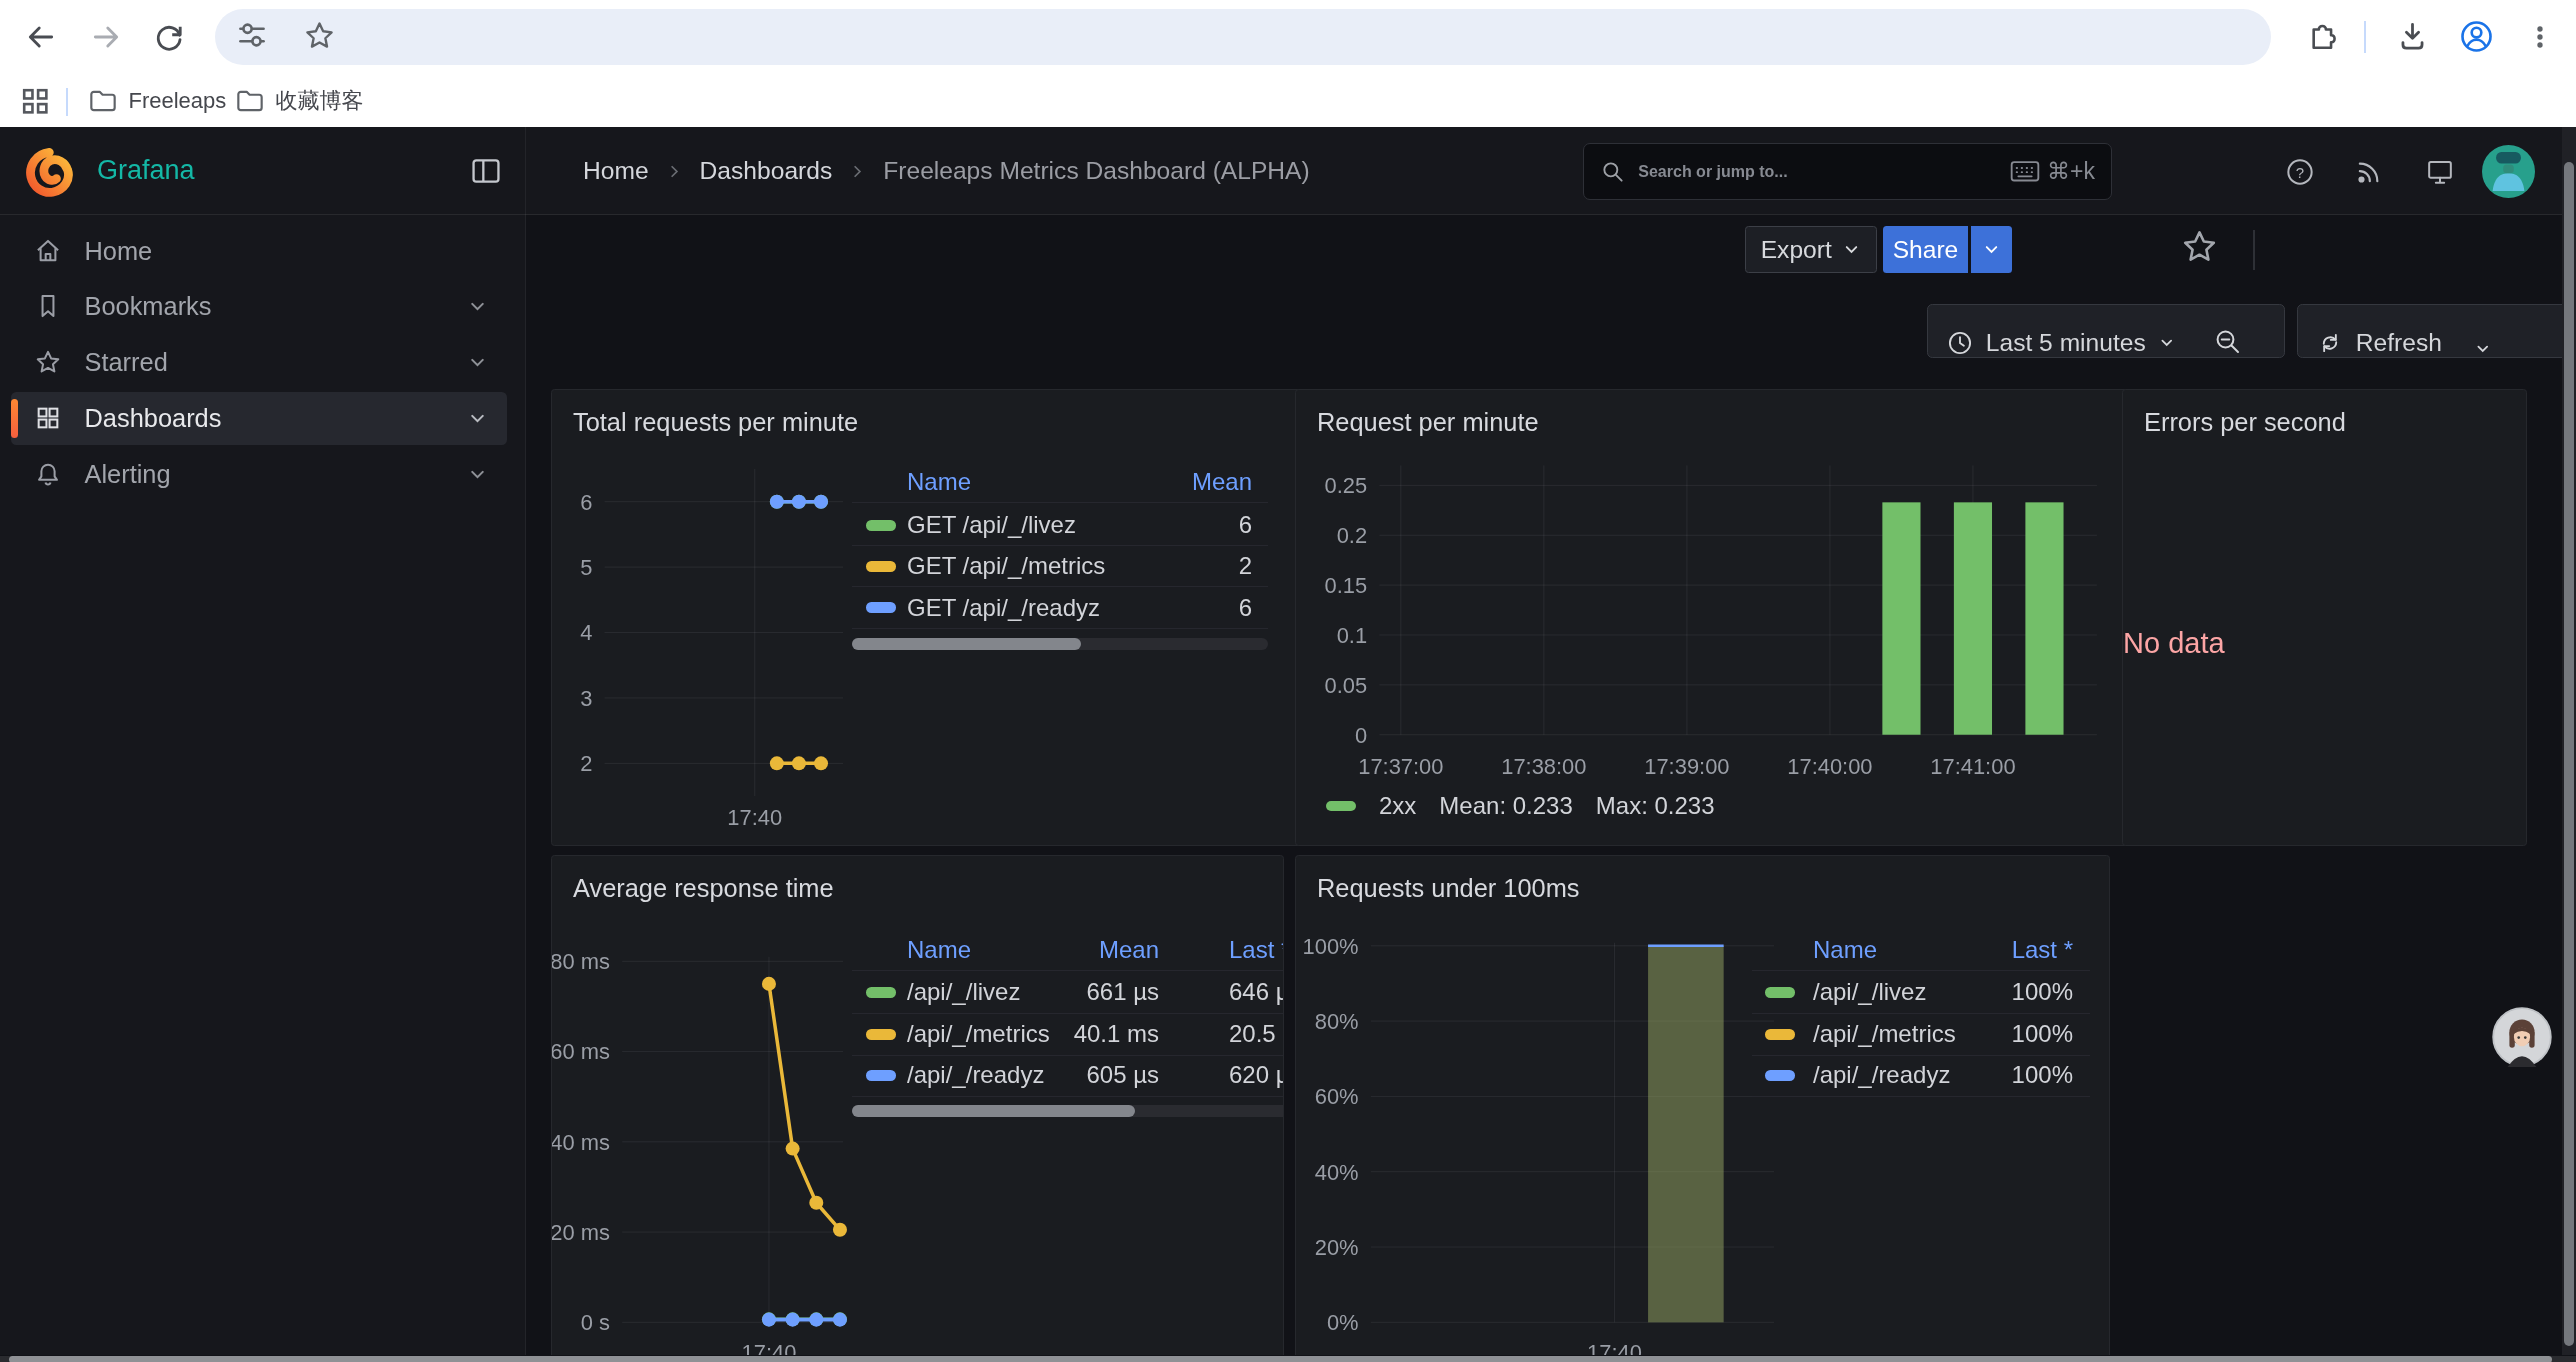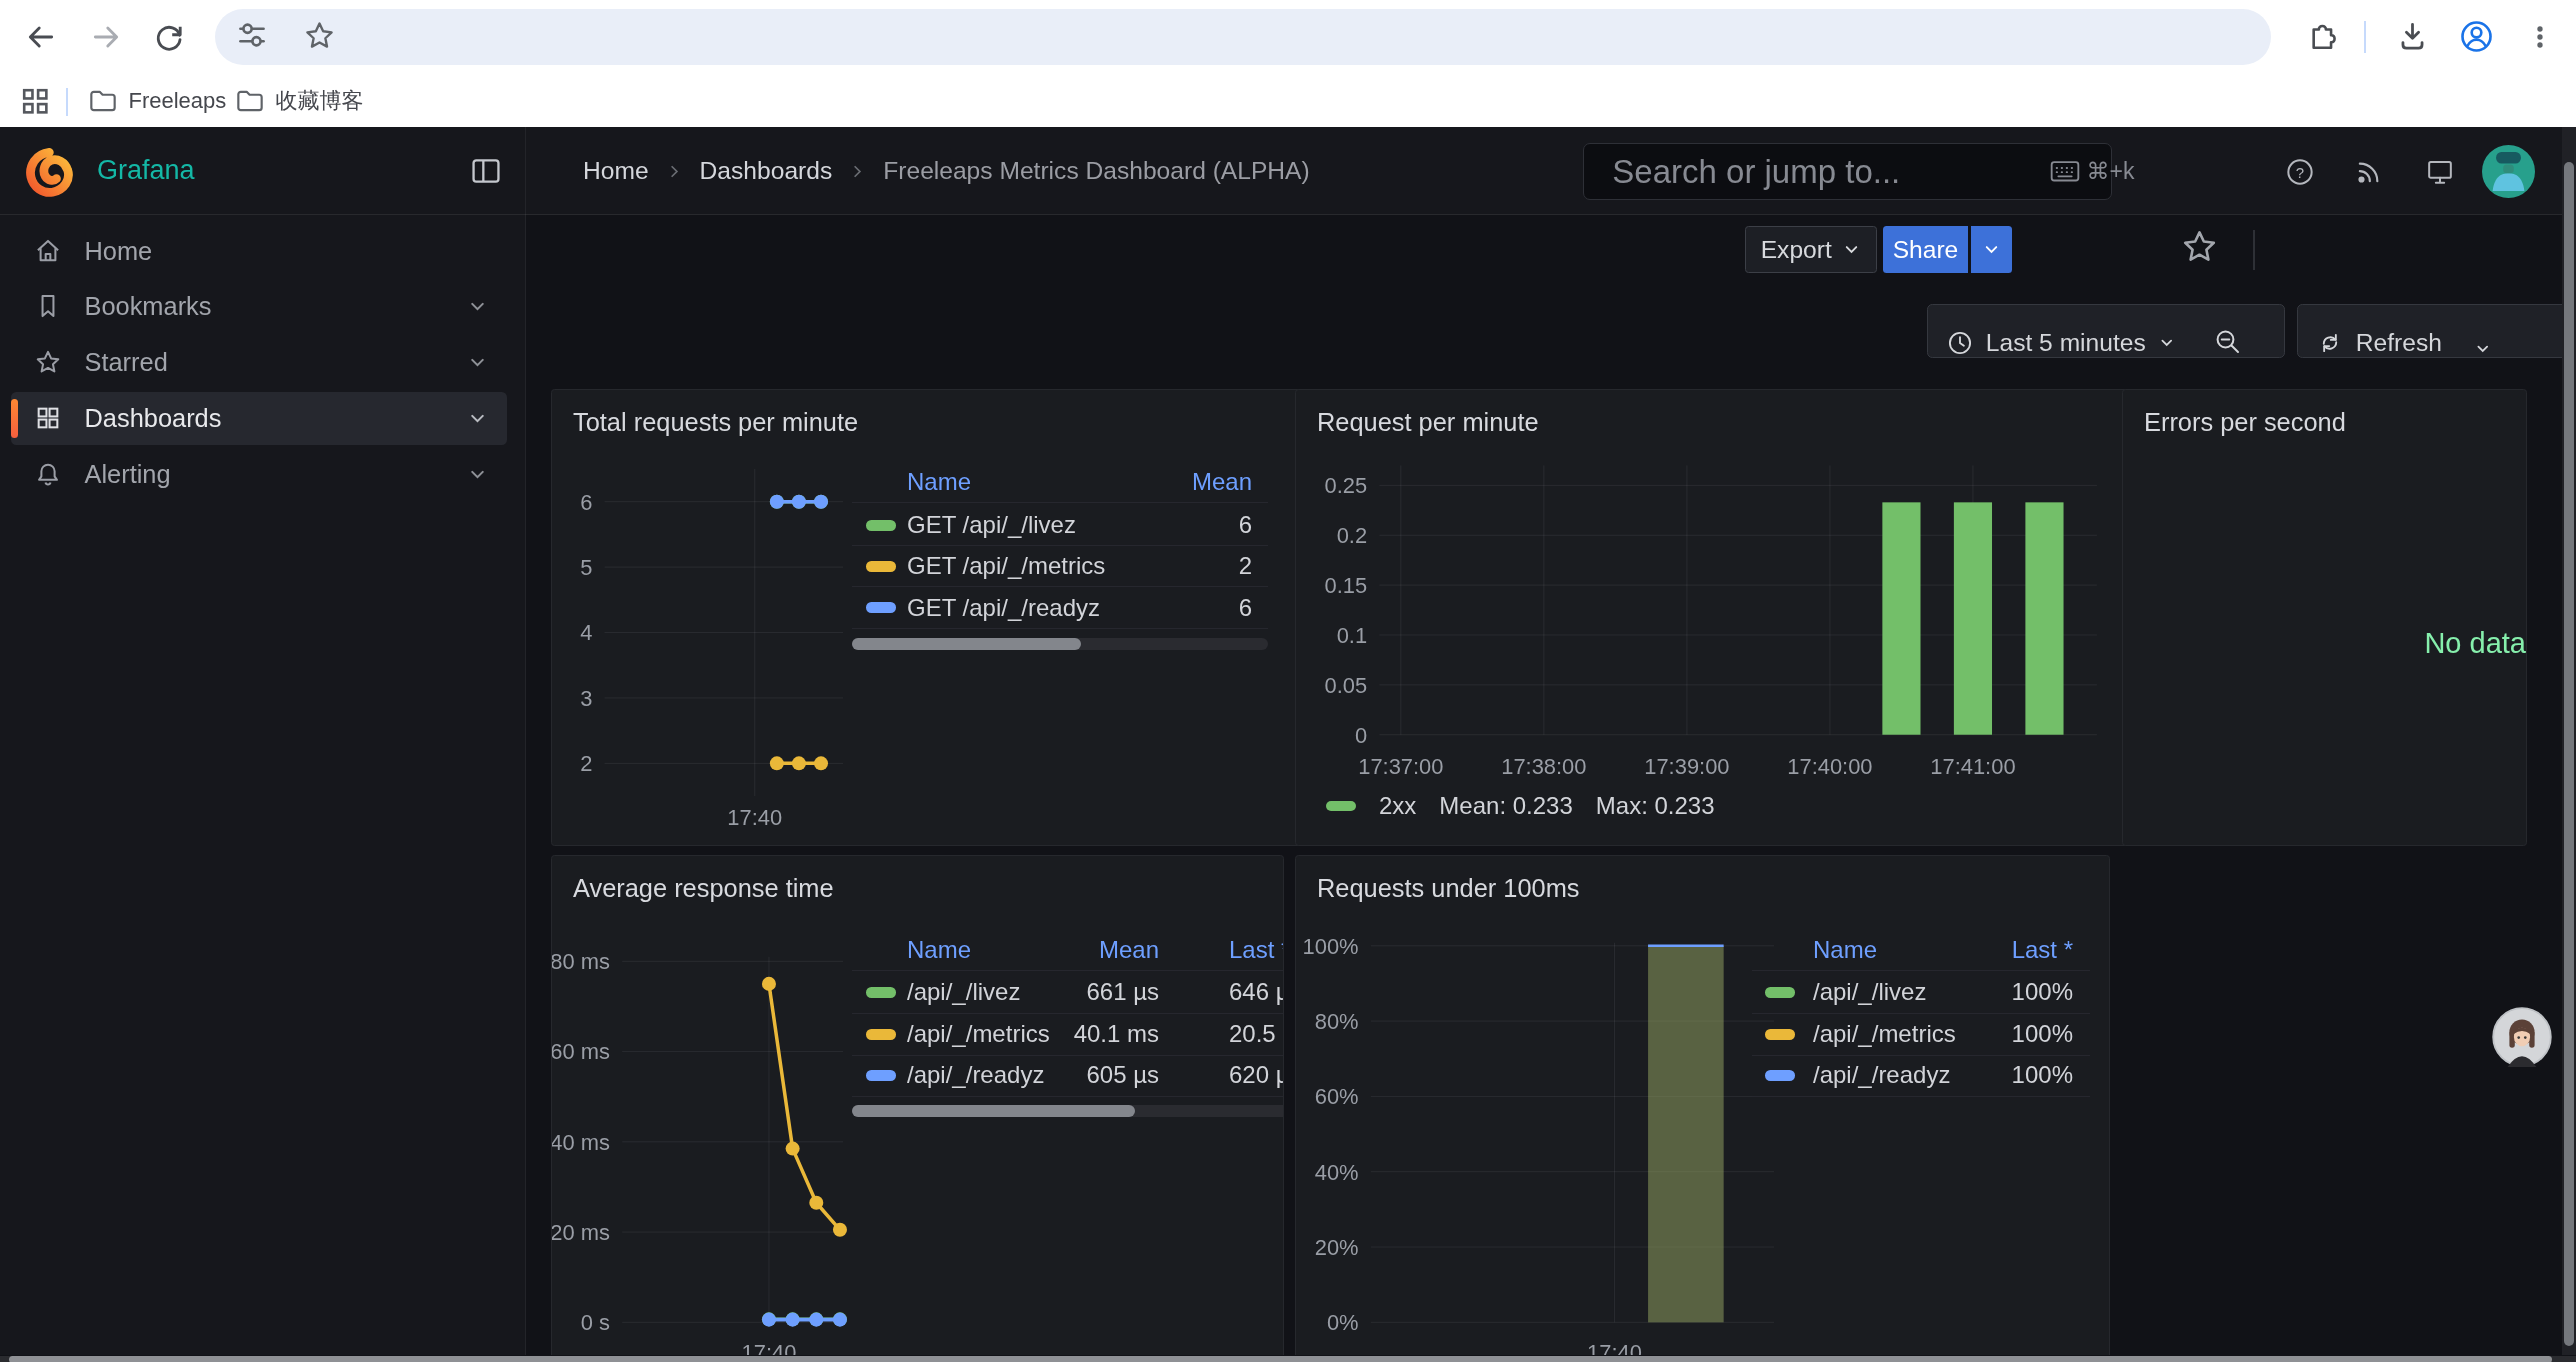--- a/index.html
+++ b/index.html
@@ -27,41 +27,41 @@
   .sb-icon { position:absolute; left:23px; top:12.3px; width:28px; height:28px; }
   .sb-label { position:absolute; left:74px; font-size:25.4px; color:#a2a5ac; }
   .sb-item.active .sb-label { color:#e8e9ec; }
   .sb-chev { position:absolute; right:19px; top:16px; width:21px; height:21px; }
 
   .topnav { position:absolute; left:526px; top:0; width:2050px; height:88px; background:#16171c; border-bottom:0.9px solid rgba(255,255,255,0.08); }
   .crumbs { position:absolute; left:57px; top:0; height:88px; display:flex; align-items:center; gap:16px; }
   .crumb { font-size:24.6px; color:#d5d7dc; background:none; border:none; cursor:pointer; }
   .crumb.current { color:#9b9da4; }
   .searchbox { position:absolute; left:1057px; top:16px; width:529px; height:57px; background:#0c0d11; border:0.9px solid #2e3037; border-radius:7px; display:flex; align-items:center; padding:0 16px; gap:12.3px; }
-  .searchbox input { flex:1; background:transparent; border:none; outline:none; font-size:33px; color:#7dd3fc; font-family:inherit; }
+  .searchbox input { flex:1; background:transparent; border:none; outline:none; font-size:16px; color:#7dd3fc; font-family:inherit;font-weight:bold; }
   .searchbox input::placeholder { color:#878a92; }
   .kbd-hint { display:flex; align-items:center; gap:7px; color:#878a92; font-size:23px; white-space:nowrap; }
   .nav-icon { position:absolute; top:30px; width:28px; height:28px; background:none; border:none; cursor:pointer; padding:0; }
 
   .icon-btn { background:none; border:none; cursor:pointer; padding:0; }
 
   
   .divider-v { position:absolute; width:1.8px; background:#2e3036; }
   .btn-export { position:absolute; left:1745px; top:99px; width:132px; height:47px; background:#1d1f25; border:0.9px solid #3c3f47; border-radius:3.5px; color:#d8dade; font-size:24.6px; display:flex; align-items:center; justify-content:center; gap:10.5px; cursor:pointer; }
   .btn-share { position:absolute; left:1883px; top:99px; width:85px; height:47px; background:#3D71D9; border:none; border-radius:3.5px 0 0 3.5px; color:#ffffff; font-size:24.6px; font-weight:500; display:flex; align-items:center; justify-content:center; cursor:pointer; }
   .btn-share-chev { position:absolute; left:1971px; top:99px; width:41px; height:47px; background:#3D71D9; border:none; border-radius:0 3.5px 3.5px 0; display:flex; align-items:center; justify-content:center; cursor:pointer; }
   .tgroup { position:absolute; top:177px; height:54px; background:#1f2127; border:0.9px solid #35383f; border-radius:5.3px; display:flex; align-items:flex-end; }
   .tg-btn { display:flex; align-items:center; gap:12.3px; padding:0 17.5px; background:none; border:none; cursor:pointer; color:#d5d7db; font-size:24.6px; white-space:nowrap; }
   .tg-sep { width:0.9px; background:#35383f; }
 
   
   .panel { position:absolute; background:#1a1c20; border:0.9px solid #26282d; border-radius:3.5px; overflow:hidden; }
   .panel-title { position:absolute; left:21px; top:17.5px; font-size:25.4px; font-weight:500; color:#d8dadf; }
   .panel svg.chart { position:absolute; left:0; top:0; }
-  .nodata { position:absolute; left:0; right:0; top:237px; text-align:right; font-size:29px; color:#86efac; }
+  .nodata { position:absolute; left:0; right:0; top:237px; text-align:left; font-size:29px; color:#fca5a5; }
   .lg-span { position:absolute; height:30px; line-height:30px; font-size:24px; color:#d2d4d9; white-space:nowrap; }
   .lg-head { color:#6E9FFF; font-weight:500; }
   .lg-sep { position:absolute; height:0.9px; background:#26272e; }
   .lg-swatch { position:absolute; width:30px; height:10.5px; border-radius:5.3px; }
   .lg-scroll { position:absolute; height:12.3px; border-radius:6.1px; background:#2a2b30; }
   .lg-thumb { position:absolute; left:0; top:0; height:12.3px; border-radius:6.1px; background:#83868c; }
   .legend-inline { position:absolute; display:flex; align-items:center; gap:23px; font-size:24px; color:#d2d4d9; }
   .sw-inline { width:30px; height:10.5px; border-radius:5.3px; }
 
   

